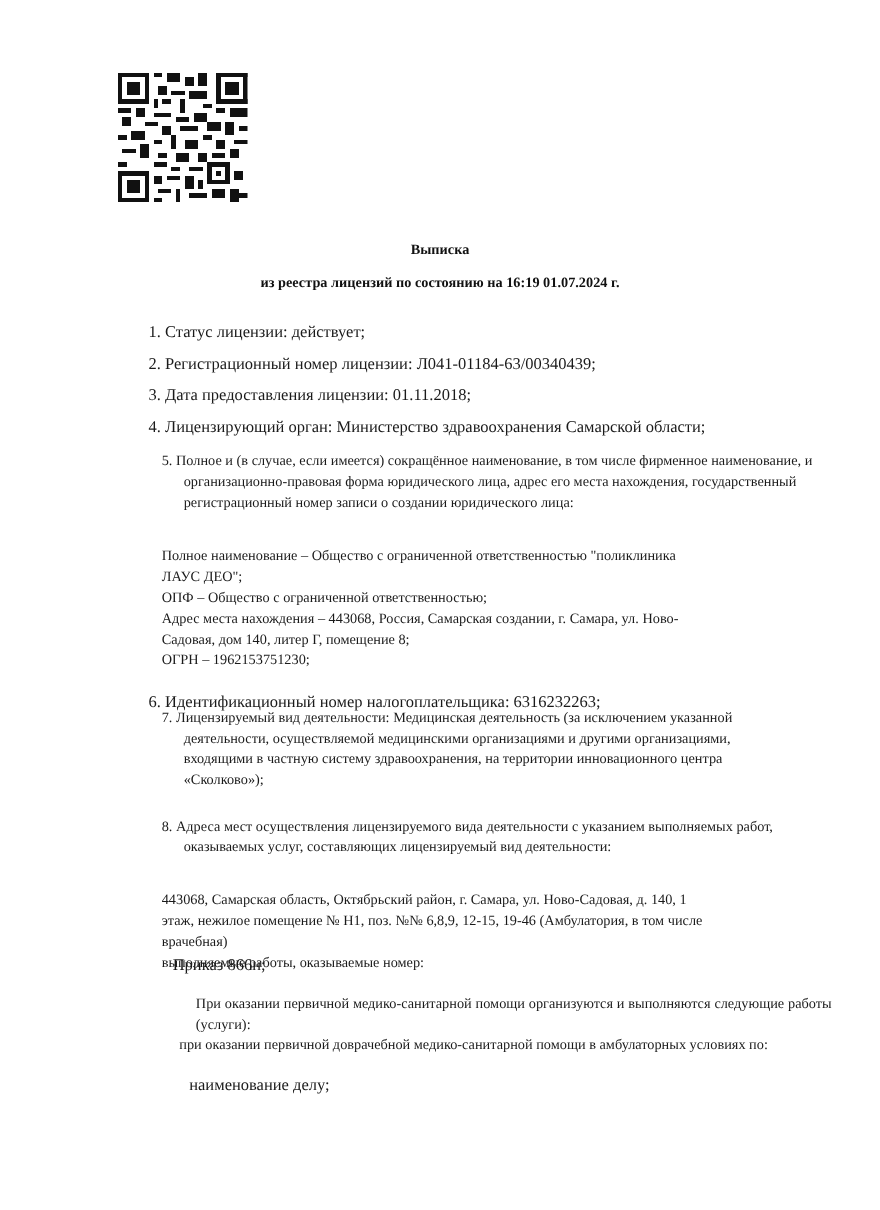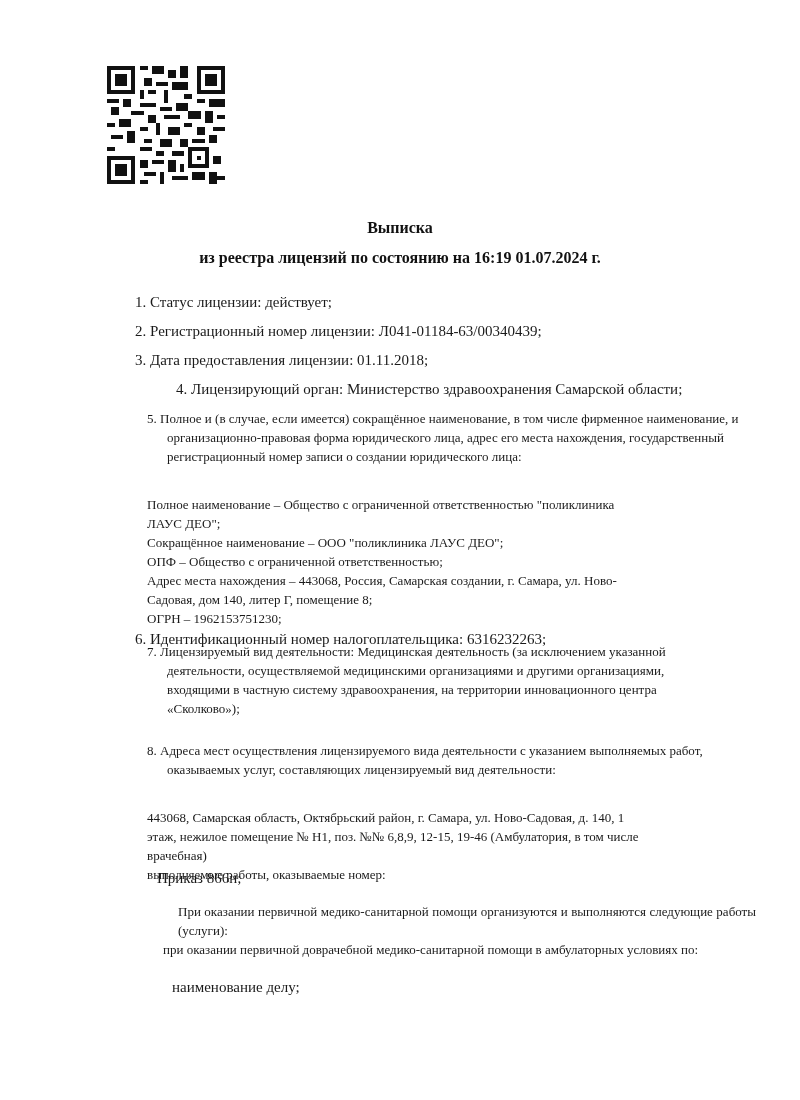--- a/index.html
+++ b/index.html
@@ -7,21 +7,21 @@
     width: 800px; height: 1100px; position: relative; overflow: hidden;
     font-family: "Liberation Serif", "DejaVu Serif", serif;
     color: #1a1a1a;
     font-size: 15px;
   }
   .qr {
     position: absolute; left: 107px; top: 66px; width: 118px; height: 118px;
   }
   .title {
     position: absolute; left: 0; width: 800px; text-align: center;
-    font-weight: bold; font-size: 16px; color: #111;
+    font-weight: bold; font-size: 13px; color: #111;
   }
   .t1 { top: 219px; }
   .t2 { top: 249px; }
   .line {
     position: absolute; left: 135px; white-space: nowrap; font-size: 15px; line-height: 19px;
   }
   .para {
     position: absolute; left: 147px; width: 600px; font-size: 13px; line-height: 19px;
   }
   .hang { padding-left: 20px; text-indent: -20px; }
@@ -113,28 +113,27 @@
       <rect x="27" y="27" width="2" height="1"></rect>
   </g>
 </svg>
 
 <div class="title t1">Выписка</div>
 <div class="title t2">из реестра лицензий по состоянию на 16:19 01.07.2024 г.</div>
 
 <div class="line" style="top:293px;">1. Статус лицензии: действует;</div>
 <div class="line" style="top:322px;">2. Регистрационный номер лицензии: Л041-01184-63/00340439;</div>
 <div class="line" style="top:351px;">3. Дата предоставления лицензии: 01.11.2018;</div>
-<div class="line" style="top:380px;margin-left:41px;">4. Лицензирующий орган: Министерство здравоохранения Самарской области;</div>
+<div class="line" style="top:380px;">4. Лицензирующий орган: Министерство здравоохранения Самарской области;</div>
 
 <div class="para hang" style="top:409px; width:590px;">5. Полное и (в случае, если имеется) сокращённое наименование, в том числе фирменное наименование, и организационно-правовая форма юридического лица, адрес его места нахождения, государственный регистрационный номер записи о создании юридического лица:</div>
 
 <div class="para block" style="top:495px;">
   <div>Полное наименование – Общество с ограниченной ответственностью "поликлиника</div>
   <div>ЛАУС ДЕО";</div>
-  <div>Сокращённое наименование – ООО "поликлиника ЛАУС ДЕО";</div>
   <div>ОПФ – Общество с ограниченной ответственностью;</div>
   <div>Адрес места нахождения – 443068, Россия, Самарская создании, г. Самара, ул. Ново-</div>
   <div>Садовая, дом 140, литер Г, помещение 8;</div>
   <div>ОГРН – 1962153751230;</div>
 </div>
 
 <div class="line" style="top:630px;">6. Идентификационный номер налогоплательщика: 6316232263;</div>
 
 <div class="para hang" style="top:642px; width:560px;">7. Лицензируемый вид деятельности: Медицинская деятельность (за исключением указанной деятельности, осуществляемой медицинскими организациями и другими организациями, входящими в частную систему здравоохранения, на территории инновационного центра «Сколково»);</div>
 

